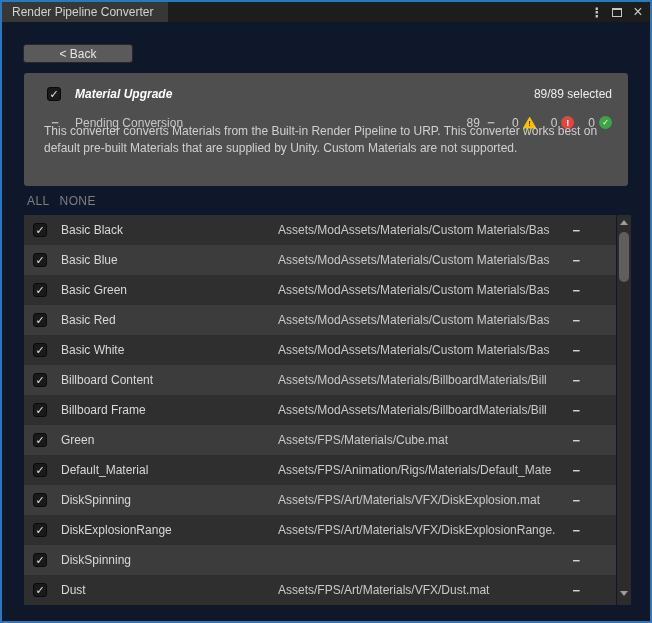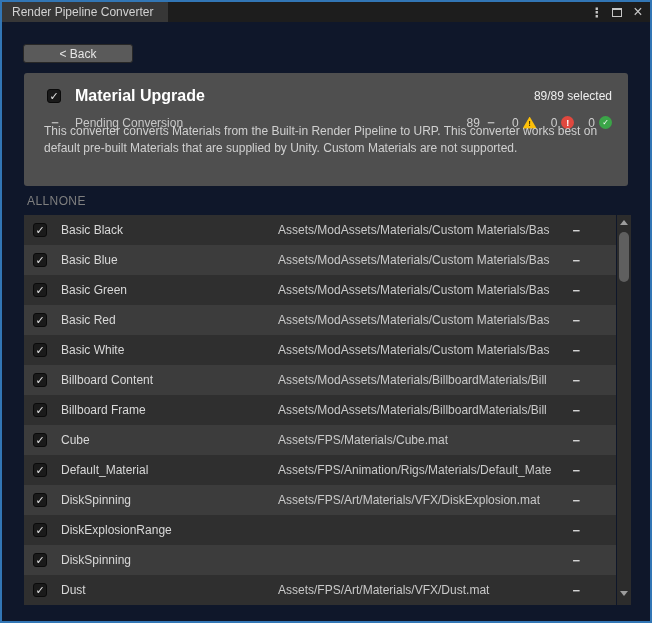--- a/index.html
+++ b/index.html
@@ -38,21 +38,21 @@
     background:#4f4f4f; border-radius:3px;
   }
   .hrow { position:absolute; left:0; width:100%; display:flex; align-items:center; }
   .hrow1 { top:14px; padding:0 16px 0 23px; }
   .hrow2 { top:42px; padding:0 16px 0 24px; }
   .checkbox {
     width:14px; height:14px; background:#1a1a1a; border:1px solid #0a0a0a; border-radius:3px;
     display:inline-flex; align-items:center; justify-content:center; cursor:pointer; flex:0 0 auto;
   }
   .checkbox .check { color:#e4e4e4; font-size:11px; line-height:11px; }
-  .conv-title { color:#ffffff; font-weight:bold; font-size:16px; margin-left:14px; }
+  .conv-title { color:#ffffff; font-weight:bold; font-size:12px; margin-left:14px;font-style:italic; }
   .selected-count { margin-left:auto; color:#eeeeee; font-weight:normal; font-size:12px; }
   .dash-ic { color:#b6b6b6; font-size:13px; font-weight:bold; width:14px; text-align:center; flex:0 0 auto; }
   .pending-label { color:#c8c8c8; font-size:12px; margin-left:13px; }
   .counts { margin-left:auto; display:flex; align-items:center; gap:6px; color:#cfcfcf; font-size:12px; }
   .counts .grp { display:flex; align-items:center; gap:4px; margin-left:8px; }
   .counts .grp:first-child { margin-left:0; }
   .ic-warn {
     width:14px; height:12px; background:#fdc009;
     clip-path:polygon(50% 0,100% 100%,0 100%);
     display:inline-flex; align-items:flex-end; justify-content:center;
@@ -67,21 +67,21 @@
     width:13px; height:13px; background:#3ba548; border-radius:50%;
     display:inline-flex; align-items:center; justify-content:center;
     color:#ffffff; font-size:8px; font-weight:bold;
   }
   .desc {
     position:absolute; left:20px; top:50px; width:572px;
     color:#d0d0d0; font-size:12px; line-height:17px;
   }
 
   
-  .filter-links { position:absolute; left:25px; top:192px; display:flex; }
+  .filter-links { position:absolute; left:25px; top:192px; display:flex; gap:10px; }
   .filter-links span { color:#7f7f7f; font-size:12px; letter-spacing:.4px; cursor:pointer; }
 
   
   .list { position:absolute; left:22px; top:213px; width:592px; }
   .row { position:relative; height:30px; display:flex; align-items:center; }
   .row:nth-child(odd)  { background:#2f2f2f; }
   .row:nth-child(even) { background:#3c3c3c; }
   .row .checkbox { margin-left:9px; }
   .row-label { color:#d8d8d8; font-size:12px; margin-left:14px; white-space:nowrap; }
   .row-path  {
@@ -218,21 +218,21 @@
           <span class="check">✓</span>
         </span>
       <span class="row-label">Billboard Frame</span>
       <span class="row-path">Assets/ModAssets/Materials/BillboardMaterials/Bill</span>
       <span class="row-dash">−</span>
     </div>
     <div class="row">
       <span class="checkbox">
           <span class="check">✓</span>
         </span>
-      <span class="row-label">Cube</span>
+      <span class="row-label">Green</span>
       <span class="row-path">Assets/FPS/Materials/Cube.mat</span>
       <span class="row-dash">−</span>
     </div>
     <div class="row">
       <span class="checkbox">
           <span class="check">✓</span>
         </span>
       <span class="row-label">Default_Material</span>
       <span class="row-path">Assets/FPS/Animation/Rigs/Materials/Default_Mate</span>
       <span class="row-dash">−</span>
@@ -243,20 +243,21 @@
         </span>
       <span class="row-label">DiskSpinning</span>
       <span class="row-path">Assets/FPS/Art/Materials/VFX/DiskExplosion.mat</span>
       <span class="row-dash">−</span>
     </div>
     <div class="row">
       <span class="checkbox">
           <span class="check">✓</span>
         </span>
       <span class="row-label">DiskExplosionRange</span>
+      <span class="row-path">Assets/FPS/Art/Materials/VFX/DiskExplosionRange.</span>
       <span class="row-dash">−</span>
     </div>
     <div class="row">
       <span class="checkbox">
           <span class="check">✓</span>
         </span>
       <span class="row-label">DiskSpinning</span>
       <span class="row-dash">−</span>
     </div>
     <div class="row">

